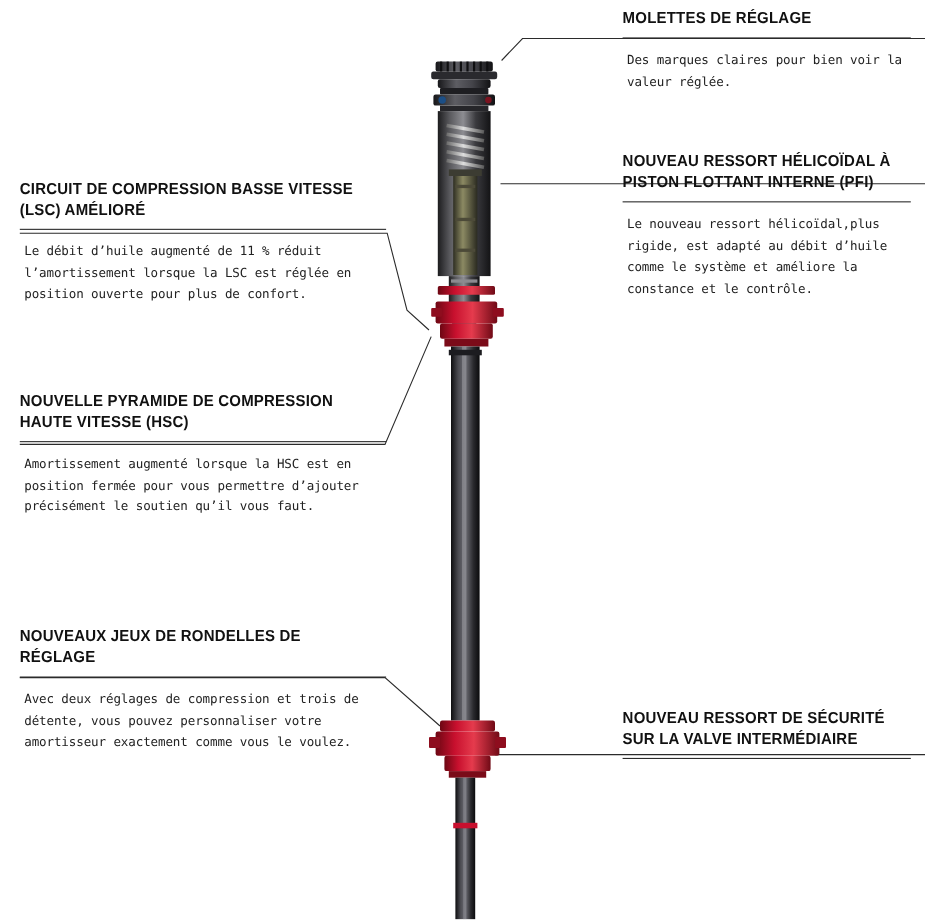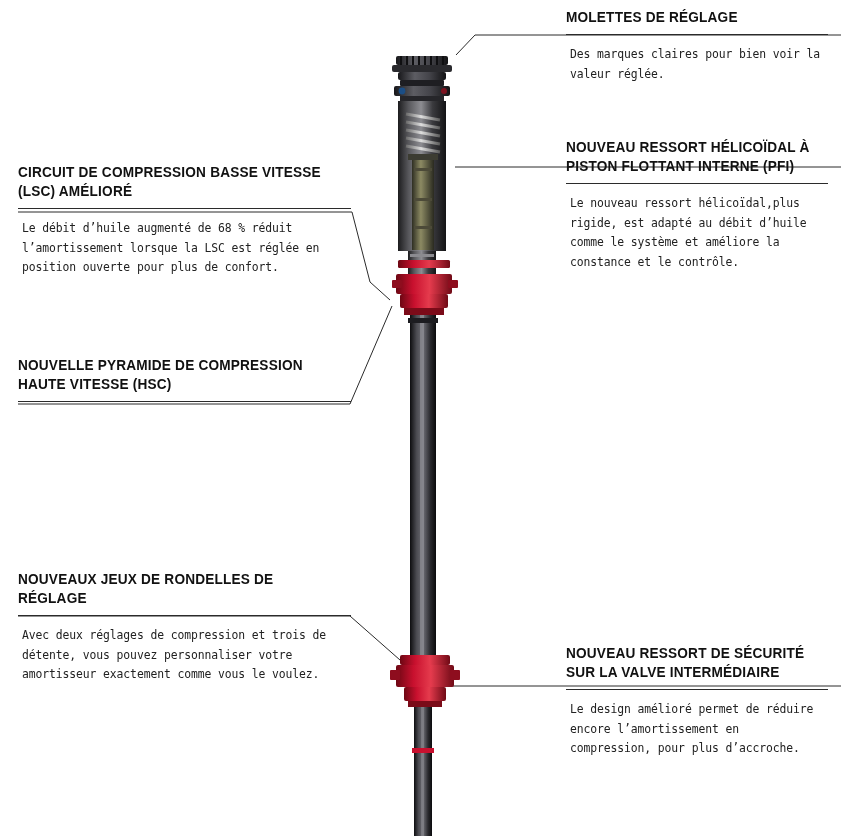--- a/index.html
+++ b/index.html
@@ -210,31 +210,31 @@
 
 <div class="callout" style="left:566px; top:138px; width:262px;">
   <div class="title">NOUVEAU RESSORT HÉLICOÏDAL À PISTON FLOTTANT INTERNE (PFI)</div>
   <div class="rule"></div>
   <p class="body">Le nouveau ressort hélicoïdal,plus rigide, est adapté au débit d’huile comme le système et améliore la constance et le contrôle.</p>
 </div>
 
 <div class="callout" style="left:566px; top:644px; width:262px;">
   <div class="title">NOUVEAU RESSORT DE SÉCURITÉ SUR LA VALVE INTERMÉDIAIRE</div>
   <div class="rule"></div>
-  <p class="body">Le design amélioré permet de réduire encore l’amortissement en compression, pour plus d’accroche.</p>
 </div>
 
 <div class="callout left" style="left:18px; top:163px; width:333px;">
   <div class="title">CIRCUIT DE COMPRESSION BASSE VITESSE (LSC) AMÉLIORÉ</div>
   <div class="rule"></div>
-  <p class="body">Le débit d’huile augmenté de 68 % réduit l’amortissement lorsque la LSC est réglée en position ouverte pour plus de confort.</p>
+  <p class="body">Le débit d’huile augmenté de 11 % réduit l’amortissement lorsque la LSC est réglée en position ouverte pour plus de confort.</p>
 </div>
 
 <div class="callout left" style="left:18px; top:356px; width:333px;">
   <div class="title">NOUVELLE PYRAMIDE DE COMPRESSION HAUTE VITESSE (HSC)</div>
   <div class="rule"></div>
+  <p class="body">Amortissement augmenté lorsque la HSC est en position fermée pour vous permettre d’ajouter précisément le soutien qu’il vous faut.</p>
 </div>
 
 <div class="callout left" style="left:18px; top:570px; width:333px;">
   <div class="title">NOUVEAUX JEUX DE RONDELLES DE RÉGLAGE</div>
   <div class="rule"></div>
   <p class="body">Avec deux réglages de compression et trois de détente, vous pouvez personnaliser votre amortisseur exactement comme vous le voulez.</p>
 </div>
 
 </body></html>

